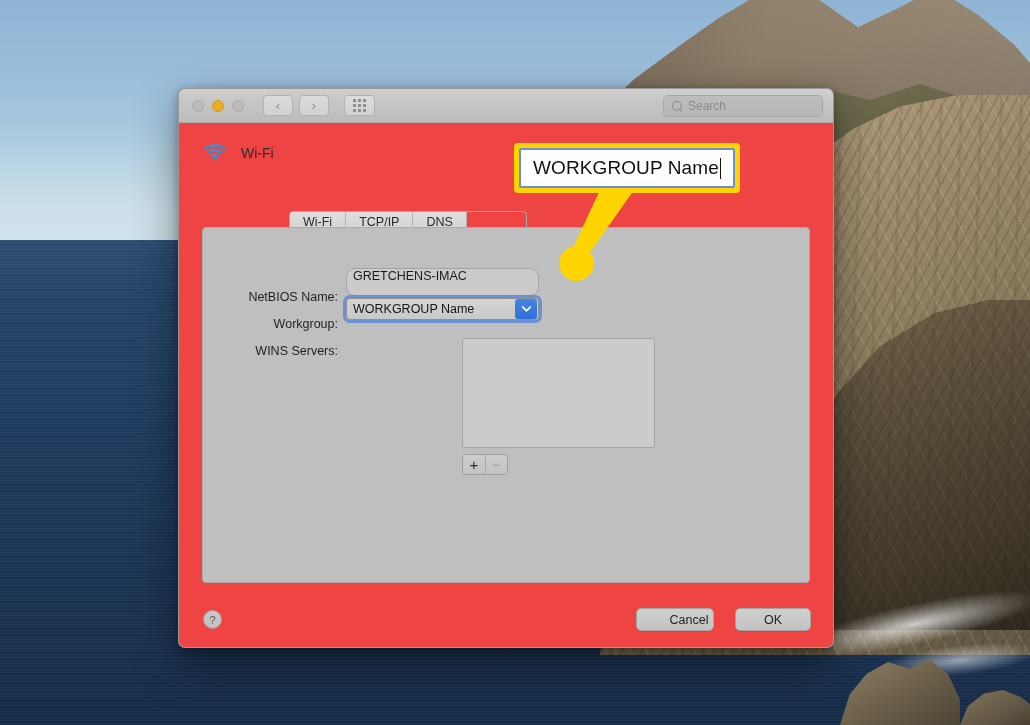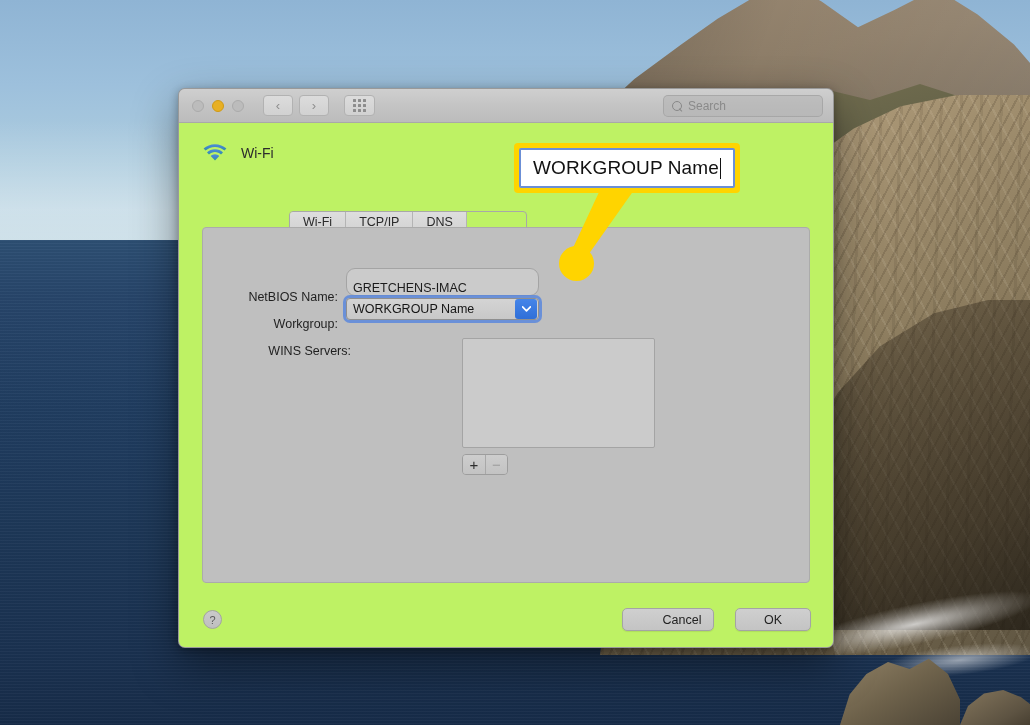--- a/index.html
+++ b/index.html
@@ -157,21 +157,21 @@
     content:""; position:absolute; left:0; top:0; width:8px; height:8px;
     border:1.3px solid #888; border-radius:50%;
   }
   #searchbox .mag::after {
     content:""; position:absolute; left:7px; top:7px; width:4px; height:1.3px;
     background:#888; transform:rotate(45deg); transform-origin:left center;
   }
   #searchbox .ph { font-size:12px; color:#8a8a8a; }
 
   
-  #winbody { position:relative; height:526px; background:#bef264; }
+  #winbody { position:relative; height:526px; background:#ef4444; }
 
   
   #svc-header {
     position:absolute; left:23px; top:18px;
     display:flex; align-items:center; gap:13px;
   }
   #svc-label { font-size:14px; color:#2c2c2c; }
 
   
   #tabbar {
@@ -208,21 +208,21 @@
     width:120px; text-align:right; font-size:12.5px; color:#1f1f1f;
     margin-right:8px;
     margin-top:30px;
   }
   .tfield {
     width:193px; height:28px;
     background:#cbcbcb;
     border:1px solid #a4a4a4;
     border-radius:9px;
     font-size:12.5px; color:#1b1b1b;
-    display:flex; align-items:flex-end; padding:0 6px;
+    display:flex; align-items:flex-start; padding:0 6px;
   }
   
   .combo {
     position:relative; width:193px; height:22px;
     border-radius:4px;
     background:linear-gradient(180deg,#d4d4d4 0%,#c8c8c8 100%);
     border:1px solid #8f8f8f;
     display:flex; align-items:center;
     box-shadow:0 0 0 3px rgba(90,135,220,.85);
   }
@@ -268,21 +268,21 @@
   }
   .footbtn {
     position:absolute; bottom:18px; height:23px;
     border-radius:5px;
     background:linear-gradient(180deg,#cfcfcf 0%,#c4c4c4 100%);
     border:1px solid #a4a4a4;
     display:flex; align-items:center; justify-content:center;
     font-size:12.5px; color:#232323;
     box-shadow:0 1px 1px rgba(0,0,0,.08);
   }
-  #cancelbtn { right:119px; width:92px;padding-left:28px; }
+  #cancelbtn { right:119px; width:78px;padding-left:28px; }
   #okbtn     { right:22px;  width:76px; }
 
   
   #callout-arrow { position:absolute; left:0; top:0; width:1030px; height:725px; pointer-events:none; }
   #callout {
     position:absolute; left:514px; top:143px; width:226px; height:50px;
     background:#ffd400;
     border-radius:4px;
     padding:5px;
   }
@@ -414,21 +414,21 @@
           <span class="combo">
             <span class="val">WORKGROUP Name</span>
             <span class="arrowbtn">
               <svg width="9" height="6" viewBox="0 0 9 6">
                   <path d="M0.6 0.9 L4.5 4.8 L8.4 0.9" stroke="#ffffff" stroke-width="1.7" fill="none" stroke-linecap="round" stroke-linejoin="round"></path>
                 </svg>
             </span>
           </span>
         </div>
 
-        <div class="row" style="left:28px; top:86px;justify-content:center;">
+        <div class="row" style="left:15px; top:86px;justify-content:center;">
           <span class="flabel">WINS Servers:</span>
         </div>
 
         <div id="winslist"></div>
 
         <div id="listbtns">
           <span class="lbtn">+</span>
           <span class="lbtn sep">−</span>
         </div>
 

